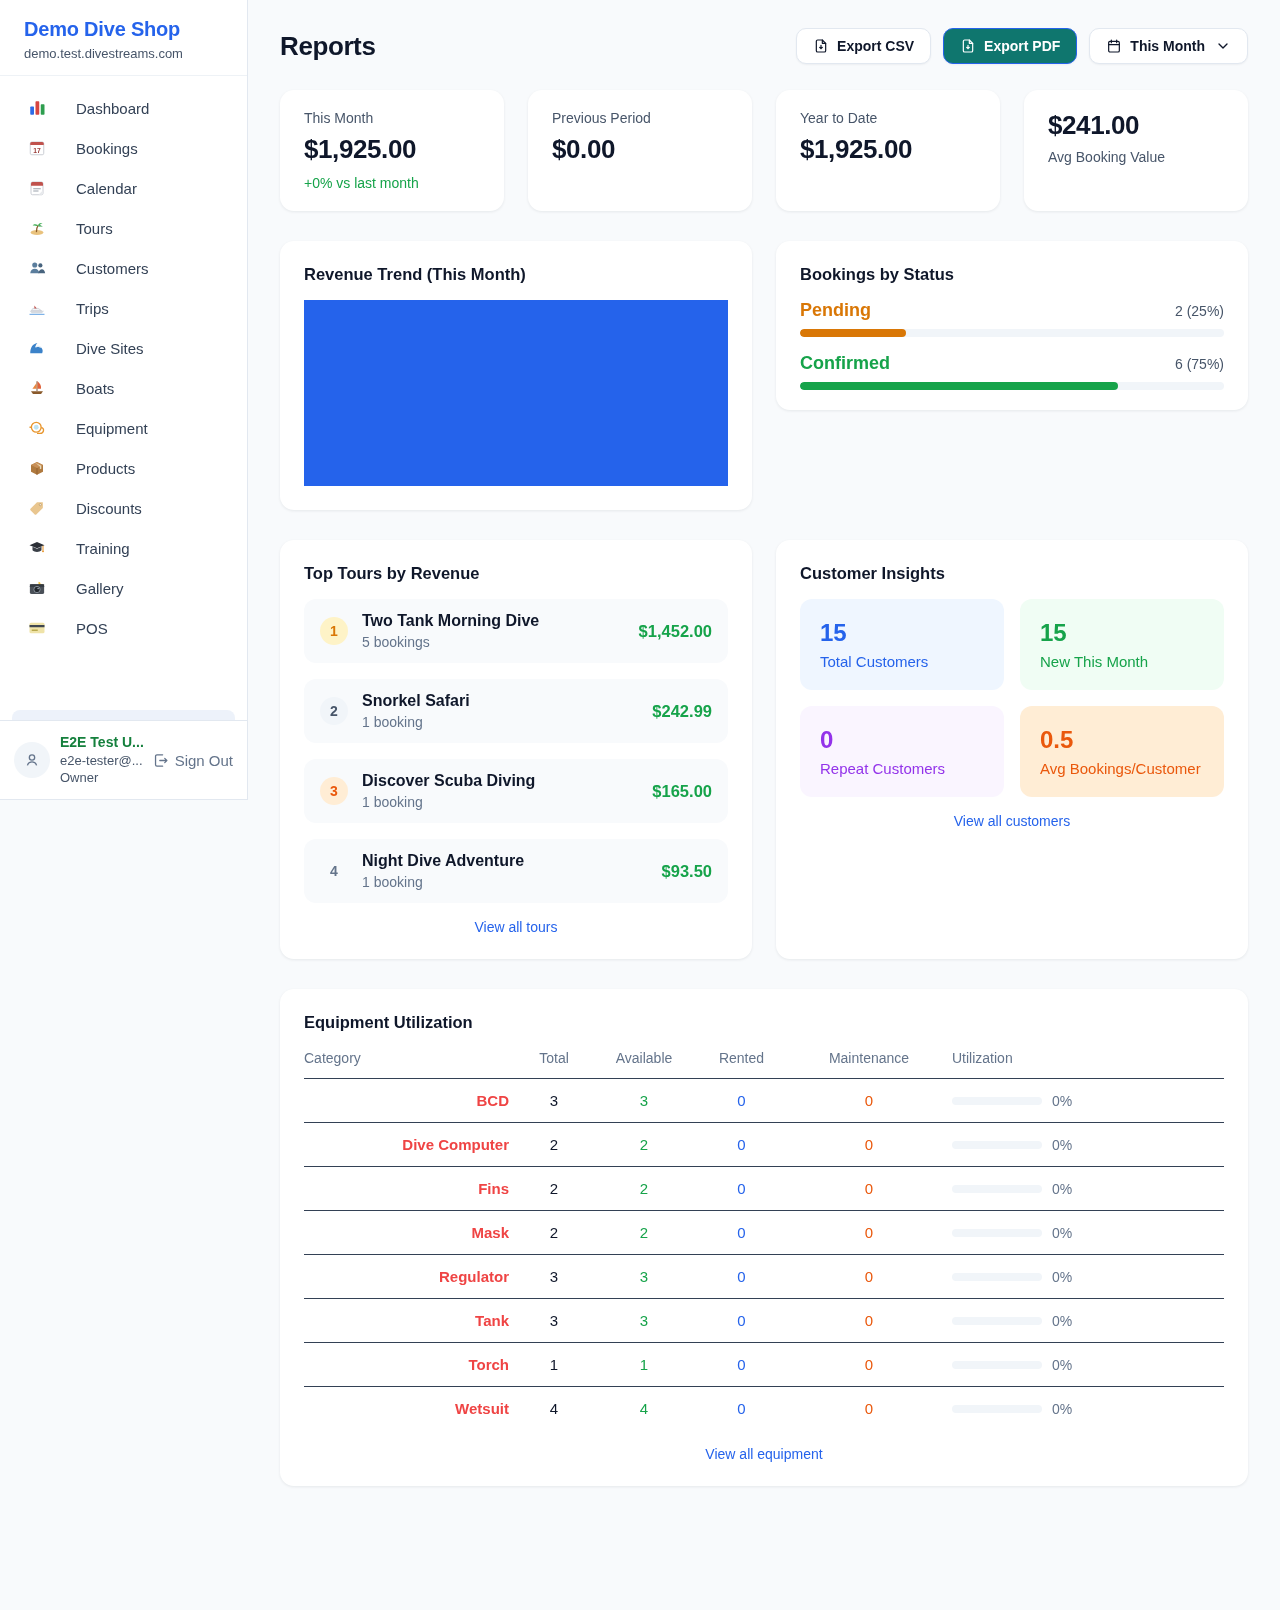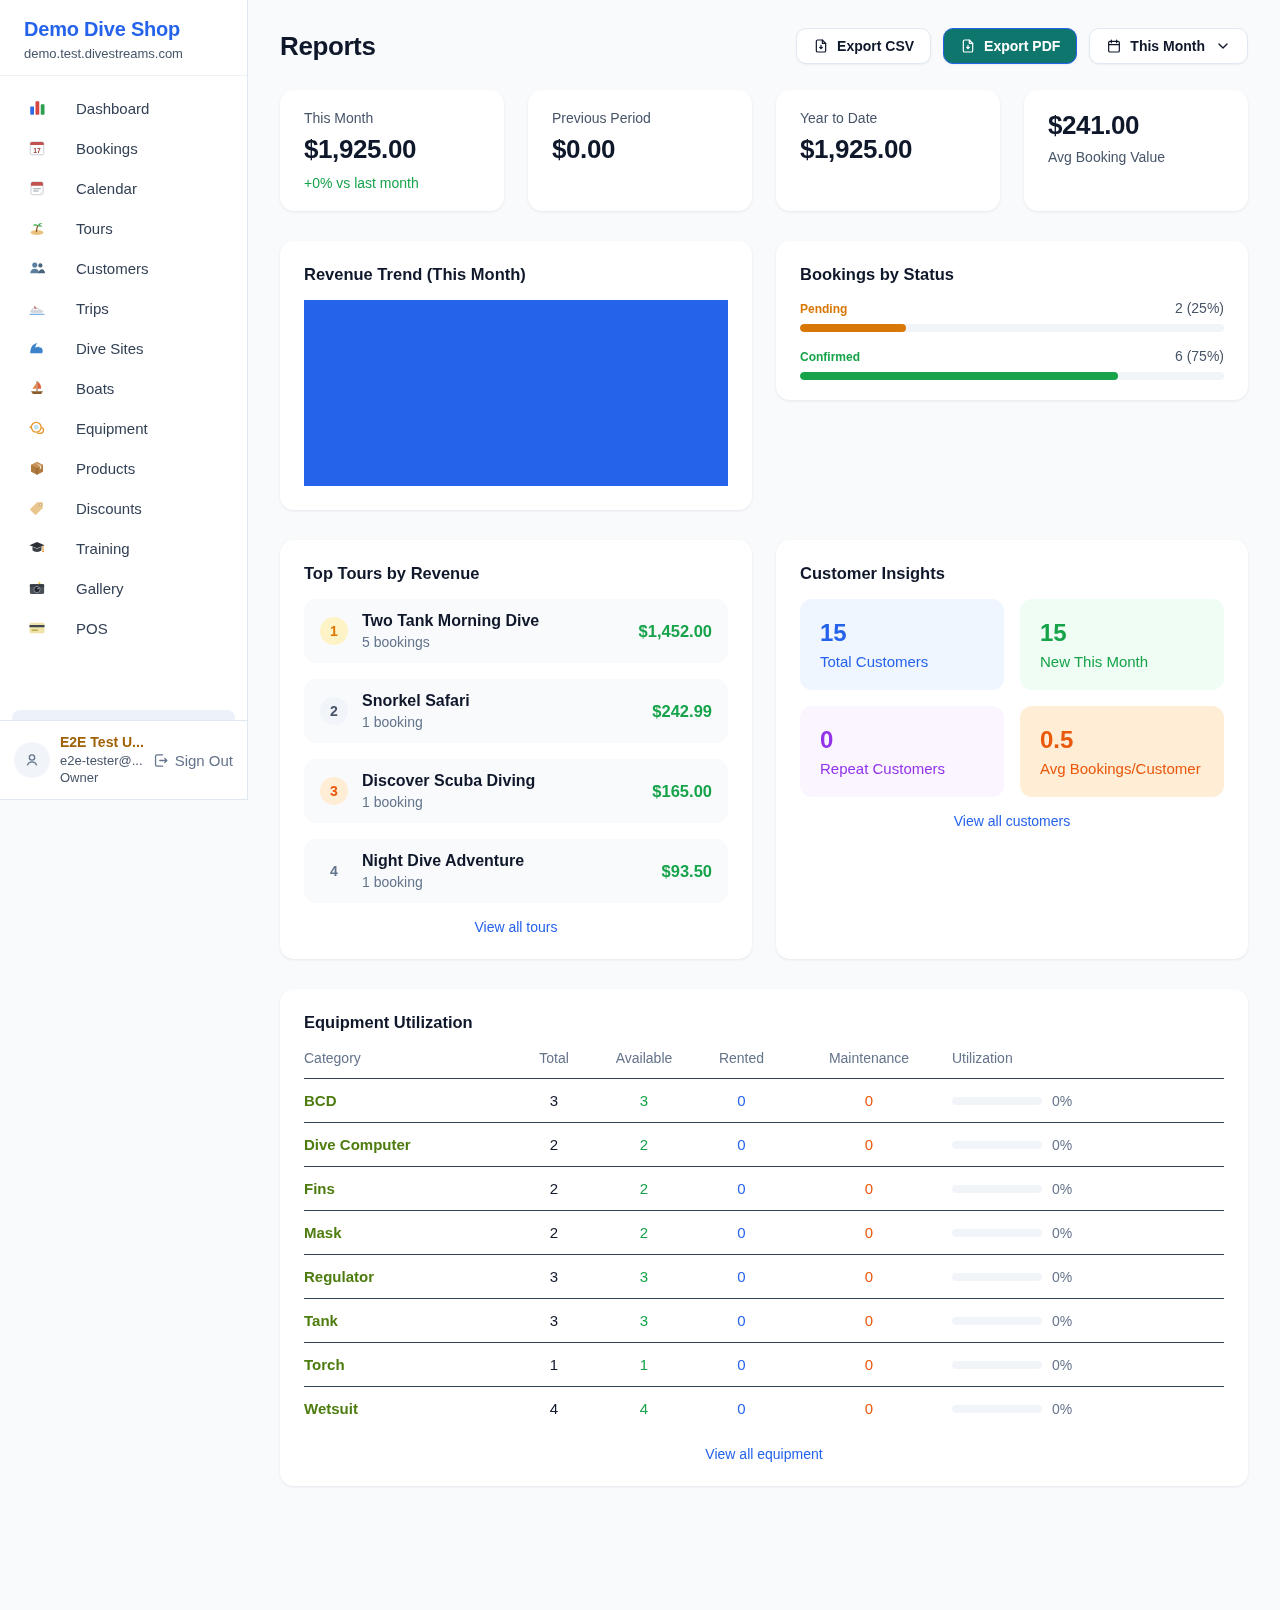--- a/index.html
+++ b/index.html
@@ -35,21 +35,21 @@
   .nav-sliver { margin:auto 4px 0 4px; height:10px; border-radius:8px 8px 0 0; background:#edf2fa; }
   .sidebar-foot {
     border-top:1px solid #e2e8f0;
     padding:12px 14px; display:flex; align-items:center; gap:10px;
   }
   .avatar {
     width:36px; height:36px; min-width:36px; border-radius:50%;
     background:#f1f5f9; display:flex; align-items:center; justify-content:center;
   }
   .user-block { line-height:1.35; min-width:0; }
-  .user-name { font-size:14px; font-weight:bold; color:#a16207; white-space:nowrap; }
+  .user-name { font-size:14px; font-weight:bold; color:#15803d; white-space:nowrap; }
   .user-email, .user-role { font-size:13px; color:#475569; white-space:nowrap; }
   .signout { margin-left:auto; display:flex; align-items:center; gap:6px; color:#64748b; font-size:15px; cursor:pointer; white-space:nowrap; }
   
   .main { flex:1; padding:28px 32px 40px 32px; }
   .page-head { display:flex; align-items:center; justify-content:space-between; margin-bottom:26px; }
   .page-title { font-size:26px; font-weight:bold; letter-spacing:-0.4px; }
   .head-actions { display:flex; gap:12px; }
   .btn {
     display:flex; align-items:center; gap:8px;
     padding:9px 16px; border-radius:10px;
@@ -76,21 +76,21 @@
   .stat-card.value-first .stat-value { margin-top:0; }
   .stat-card.value-first .stat-label { margin-top:8px; }
   
   .grid-2 { display:grid; grid-template-columns:1fr 1fr; gap:24px; margin-bottom:30px; align-items:start; }
   .grid-2.stretch { align-items:stretch; }
   .chart-block { margin-top:16px; height:186px; background:#2563eb; }
   
   .status-card { padding:24px 24px 20px 24px; }
   .status-row { margin-top:16px; }
   .status-top { display:flex; justify-content:space-between; align-items:baseline; }
-  .status-name { font-size:12px; font-weight:bold; }
+  .status-name { font-size:18px; font-weight:bold; }
   .status-name.pending { color:#d97706; }
   .status-name.confirmed { color:#16a34a; }
   .status-count { font-size:14px; color:#475569; }
   .track { margin-top:8px; height:8px; border-radius:4px; background:#f1f5f9; overflow:hidden; }
   .fill { height:100%; border-radius:4px; }
   .fill.pending { background:#d97706; }
   .fill.confirmed { background:#16a34a; }
   
   .tour-row {
     display:flex; align-items:center; gap:14px;
@@ -125,21 +125,21 @@
   .tbl { margin-top:18px; }
   .tbl-row {
     display:grid;
     grid-template-columns:205px 90px 90px 105px 150px 1fr;
     align-items:center;
     border-bottom:1px solid #334155;
   }
   .tbl-row.head { border-bottom:1px solid #334155; }
   .tbl-row.head > div { font-size:14px; color:#64748b; padding:0 0 12px 0; }
   .tbl-row > div { padding:13px 0; font-size:15px; }
-  .c-cat { font-weight:bold; color:#4d7c0f; }
+  .c-cat { font-weight:bold; color:#ef4444;text-align:right; }
   .c-num { text-align:center; }
   .c-total { color:#0f172a; }
   .c-avail { color:#16a34a; }
   .c-rent { color:#2563eb; }
   .c-maint { color:#ea580c; }
   .c-util { display:flex; align-items:center; gap:10px; padding-left:8px !important; }
   .util-track { width:90px; height:8px; border-radius:4px; background:#f1f5f9; overflow:hidden; }
   .util-fill { height:100%; background:#2563eb; border-radius:4px; }
   .util-pct { font-size:14px; color:#64748b; }
   .tbl-row.head .c-util { padding-left:8px; }

